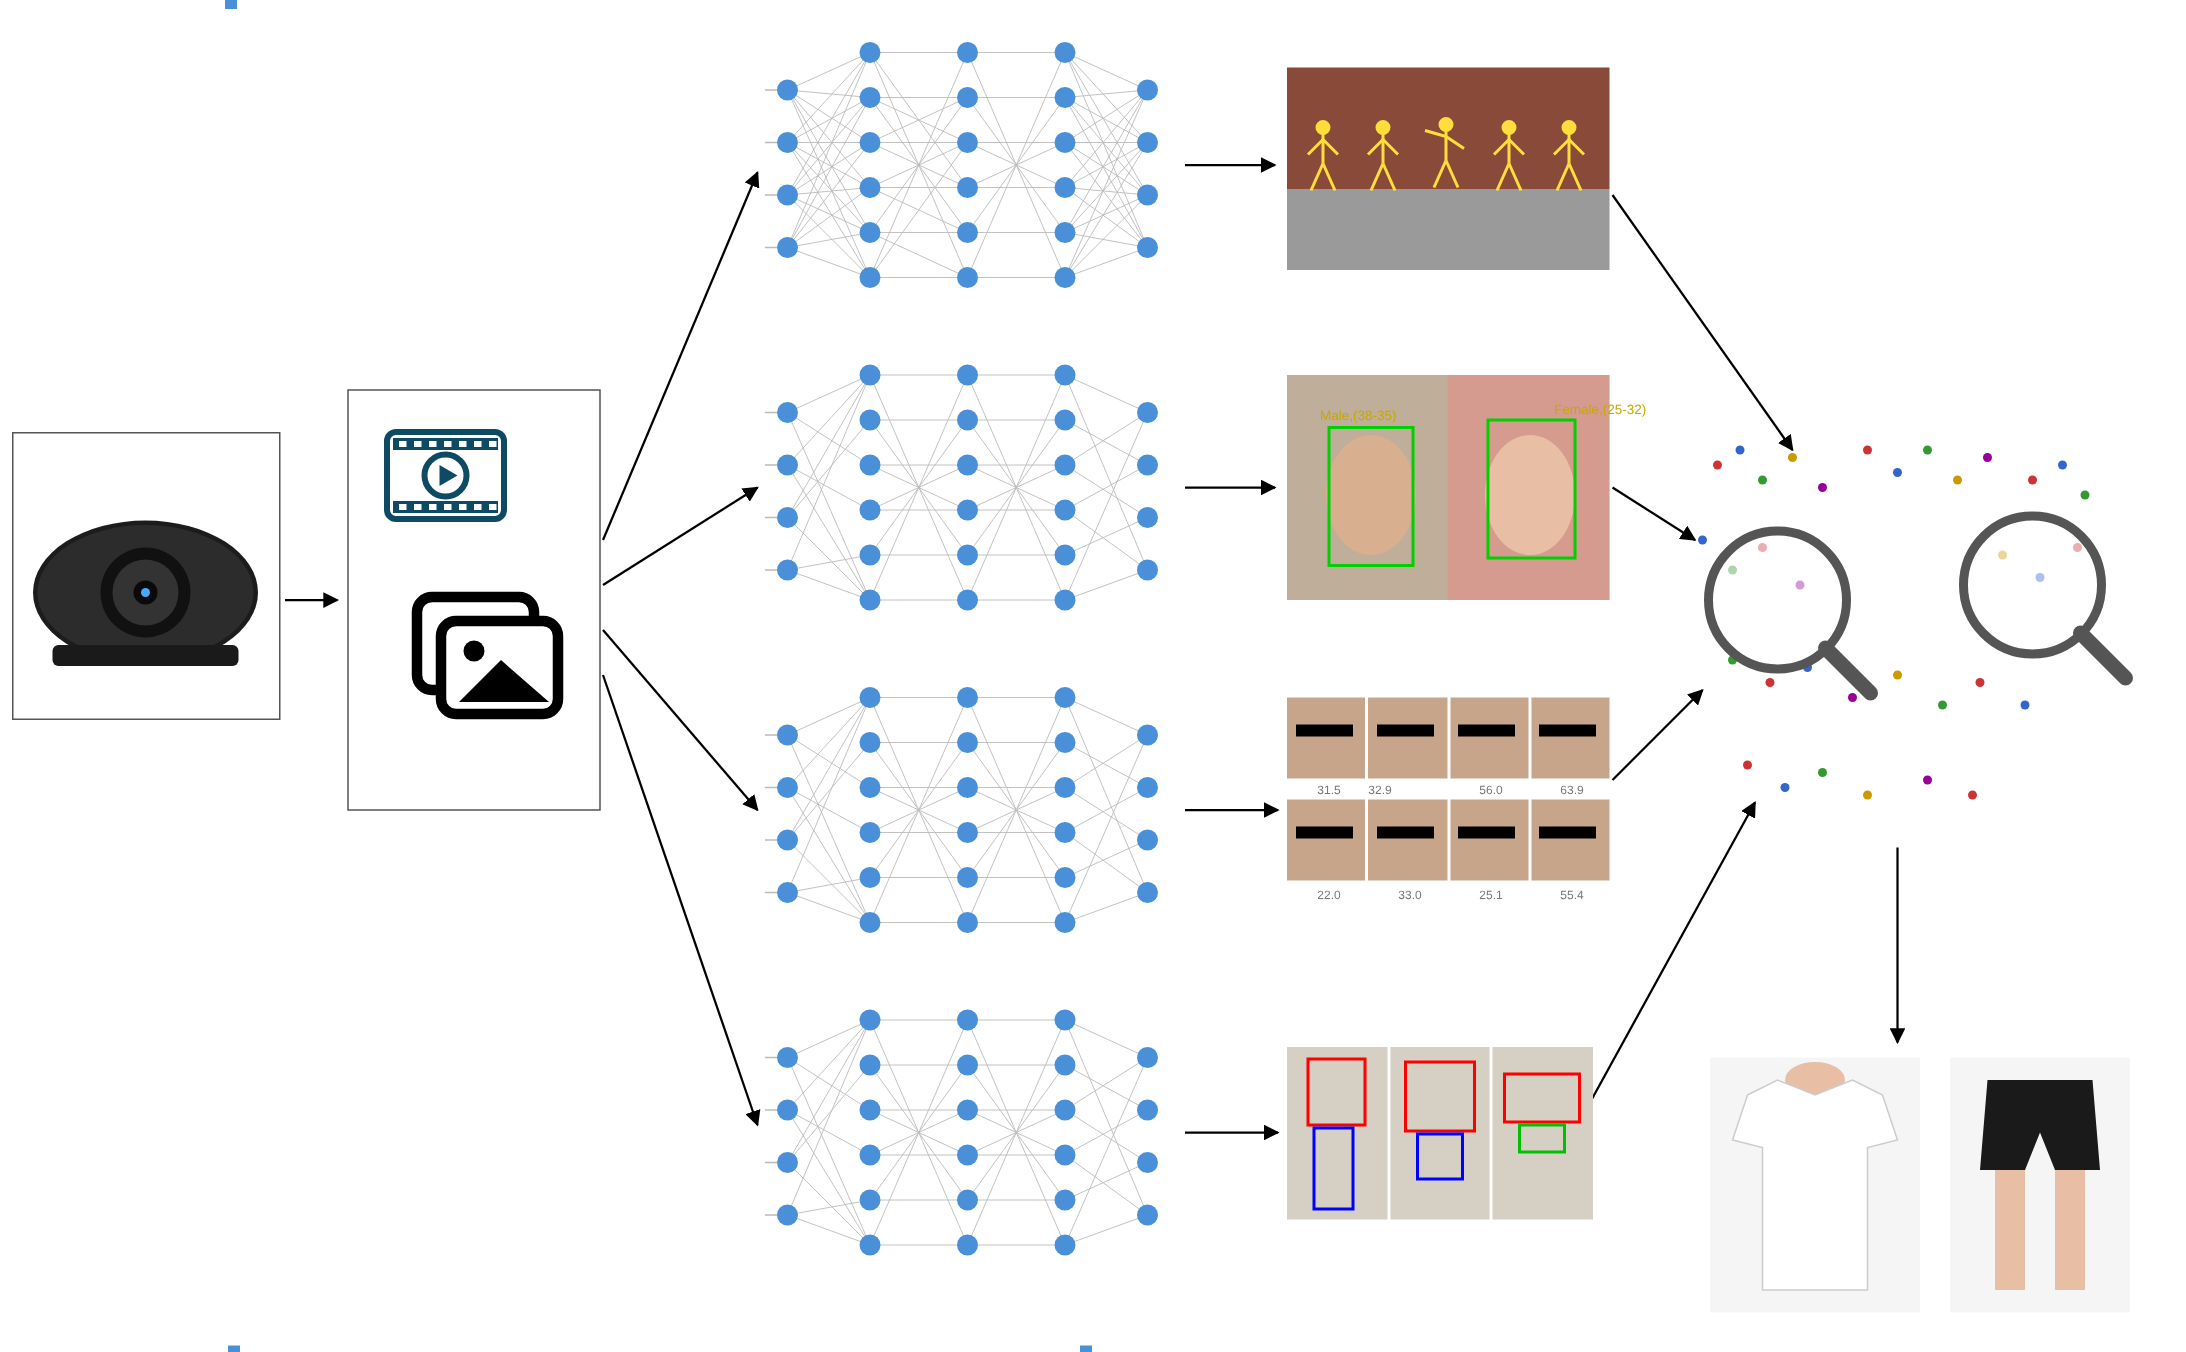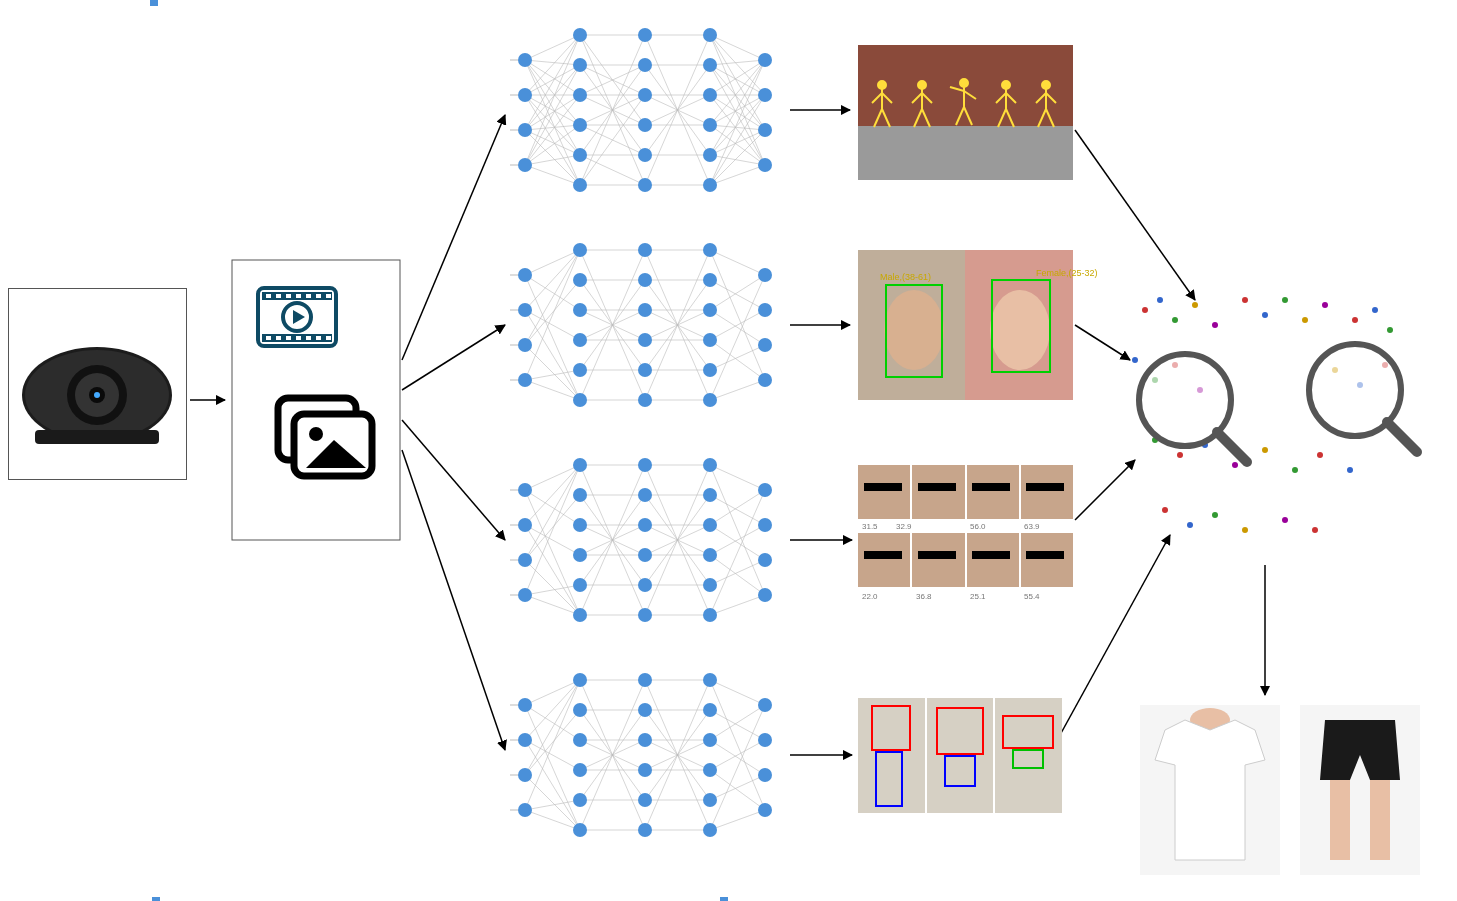--- a/index.html
+++ b/index.html
@@ -1,21 +1,21 @@
 <!DOCTYPE html>
 <html><head>
 <meta charset="utf-8">
 <style>
   html,body{margin:0;padding:0;width:1457px;height:901px;background:#fff;font-family:Arial,Helvetica,sans-serif;overflow:hidden}
   svg{position:absolute;top:0;left:0}
   .box{position:absolute;border:1px solid #555;background:#fff}
   .img-placeholder{position:absolute;background:#dfe3e8;border:none}
   .net{position:absolute}
   .small-label{position:absolute;font-size:9px;color:#c7a800}
-  .age-label{position:absolute;font-size:8px;color:#777;}
+  .age-label{position:absolute;font-size:8px;color:#777;text-align:center}
   .side-handle{position:absolute;width:8px;height:8px;background:#4a90d9}
 </style>
 </head>
 <body>
 
 <div class="side-handle" style="left:150px;top:-2px"></div>
 <div class="side-handle" style="left:720px;top:897px"></div>
 <div class="side-handle" style="left:152px;top:897px"></div>
 
 <div class="box" style="left:8px;top:288px;width:177px;height:190px"></div>
@@ -375,21 +375,21 @@
     <rect x="0" y="0" width="107" height="150" fill="#bfae9a"></rect>
     <rect x="107" y="0" width="108" height="150" fill="#d69b8f"></rect>
 
     <ellipse cx="56" cy="80" rx="30" ry="40" fill="#d8b090"></ellipse>
     <ellipse cx="162" cy="80" rx="30" ry="40" fill="#e8bfa5"></ellipse>
 
     <rect x="28" y="35" width="56" height="92" fill="none" stroke="#00d000" stroke-width="2"></rect>
     <rect x="134" y="30" width="58" height="92" fill="none" stroke="#00d000" stroke-width="2"></rect>
   </svg>
 </div>
-<div class="small-label" style="left:880px;top:272px">Male,(38-61)</div>
+<div class="small-label" style="left:880px;top:272px">Male,(38-35)</div>
 <div class="small-label" style="left:1036px;top:268px">Female,(25-32)</div>
 
 <div style="position:absolute;left:858px;top:465px;width:215px;height:155px">
   <div style="display:grid;grid-template-columns:repeat(4,1fr);gap:2px">
     <div style="height:54px;background:#c7a58b"></div>
       <div style="height:54px;background:#c7a58b"></div>
       <div style="height:54px;background:#c7a58b"></div>
       <div style="height:54px;background:#c7a58b"></div>
   </div>
 
@@ -407,21 +407,21 @@
   <div style="position:absolute;top:86px;left:6px;width:38px;height:8px;background:#000"></div>
   <div style="position:absolute;top:86px;left:60px;width:38px;height:8px;background:#000"></div>
   <div style="position:absolute;top:86px;left:114px;width:38px;height:8px;background:#000"></div>
   <div style="position:absolute;top:86px;left:168px;width:38px;height:8px;background:#000"></div>
 </div>
 <div class="age-label" style="left:862px;top:522px;width:48px">31.5</div>
 <div class="age-label" style="left:896px;top:522px;width:48px">32.9</div>
 <div class="age-label" style="left:970px;top:522px;width:48px">56.0</div>
 <div class="age-label" style="left:1024px;top:522px;width:48px">63.9</div>
 <div class="age-label" style="left:862px;top:592px;width:48px">22.0</div>
-<div class="age-label" style="left:916px;top:592px;width:48px">36.8</div>
+<div class="age-label" style="left:916px;top:592px;width:48px">33.0</div>
 <div class="age-label" style="left:970px;top:592px;width:48px">25.1</div>
 <div class="age-label" style="left:1024px;top:592px;width:48px">55.4</div>
 
 <div style="position:absolute;left:858px;top:698px;width:204px;height:115px;display:grid;grid-template-columns:repeat(3,1fr);gap:2px">
   <div style="background:#d6d0c4;position:relative">
     <svg width="100%" height="100%">
         <rect x="14" y="8" width="38" height="44" fill="none" stroke="#ff0000" stroke-width="2"></rect>
         <rect x="18" y="54" width="26" height="54" fill="none" stroke="#0000ff" stroke-width="2"></rect>
       </svg>
   </div>

